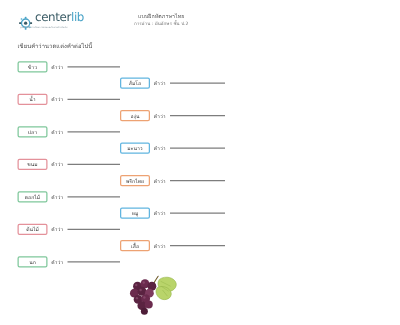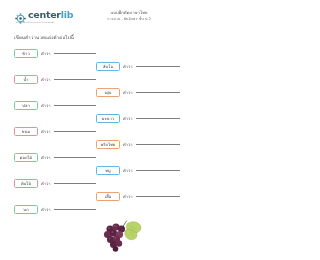--- a/index.html
+++ b/index.html
@@ -44,21 +44,21 @@
     width: 11px;
     height: 11px;
     flex: 0 0 auto;
     display: block;
   }
 
   .brand-word {
     font-size: 9.5px;
     line-height: 10px;
     letter-spacing: -0.3px;
-    font-weight: bold;
+    font-weight: normal;
     white-space: nowrap;
   }
   .brand-word .b-center { color: #3b5c66; }
   .brand-word .b-lib { color: #4aa3c7; }
 
   .brand-tagline {
     position: absolute;
     left: 16px;
     top: 14px;
     width: 66px;

